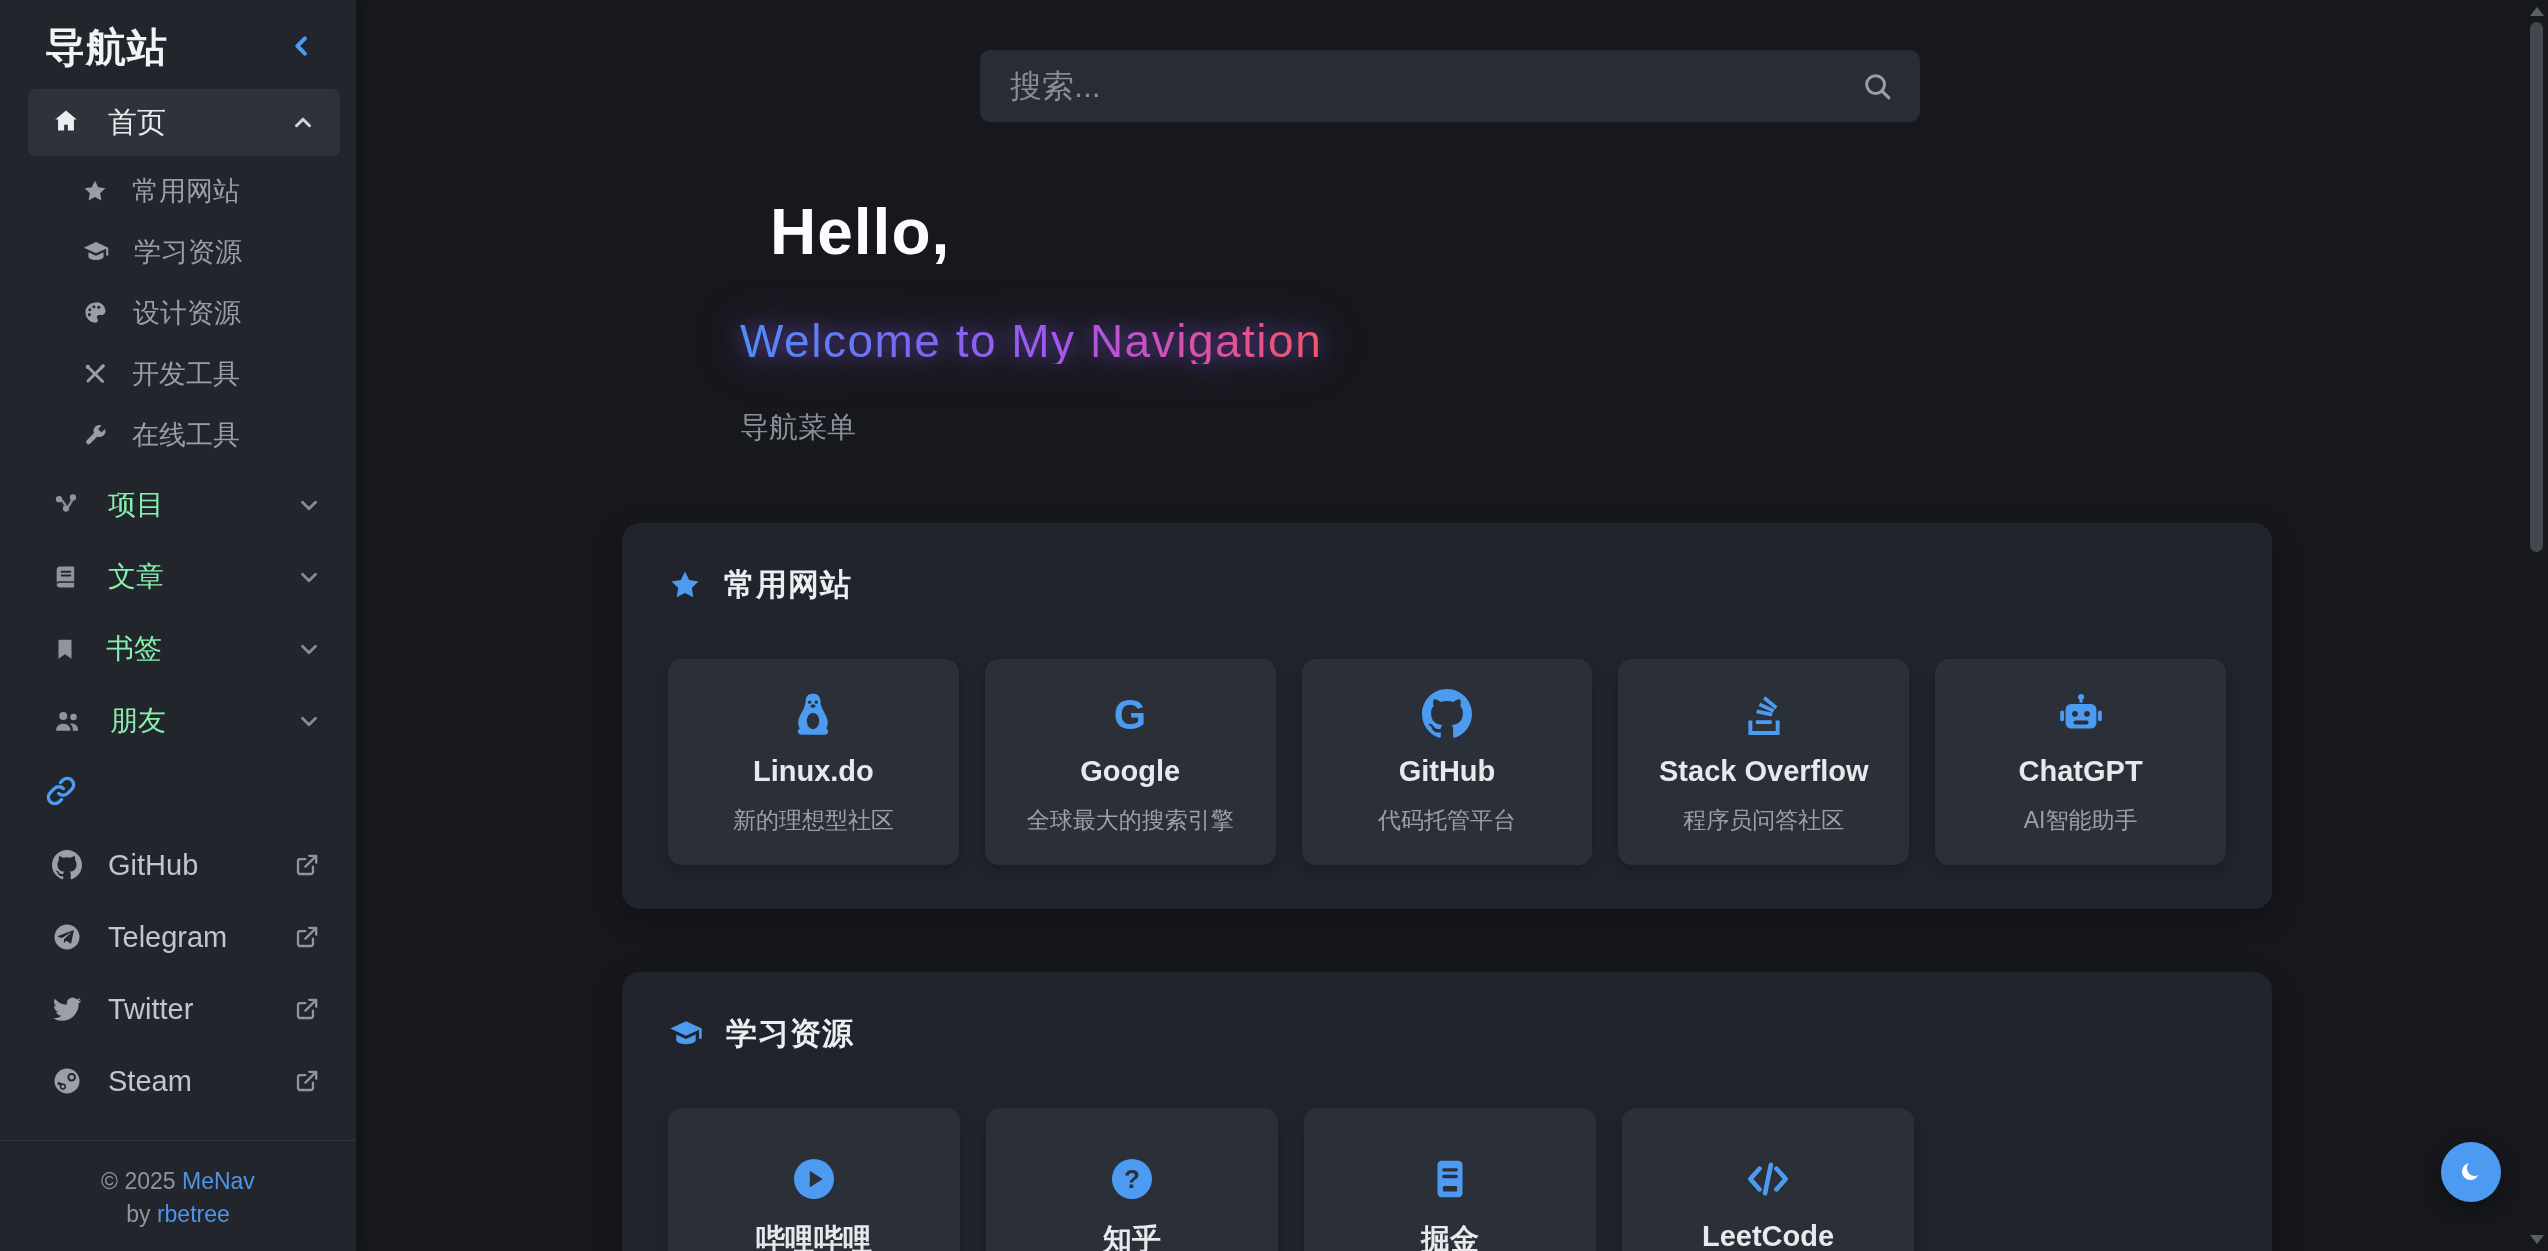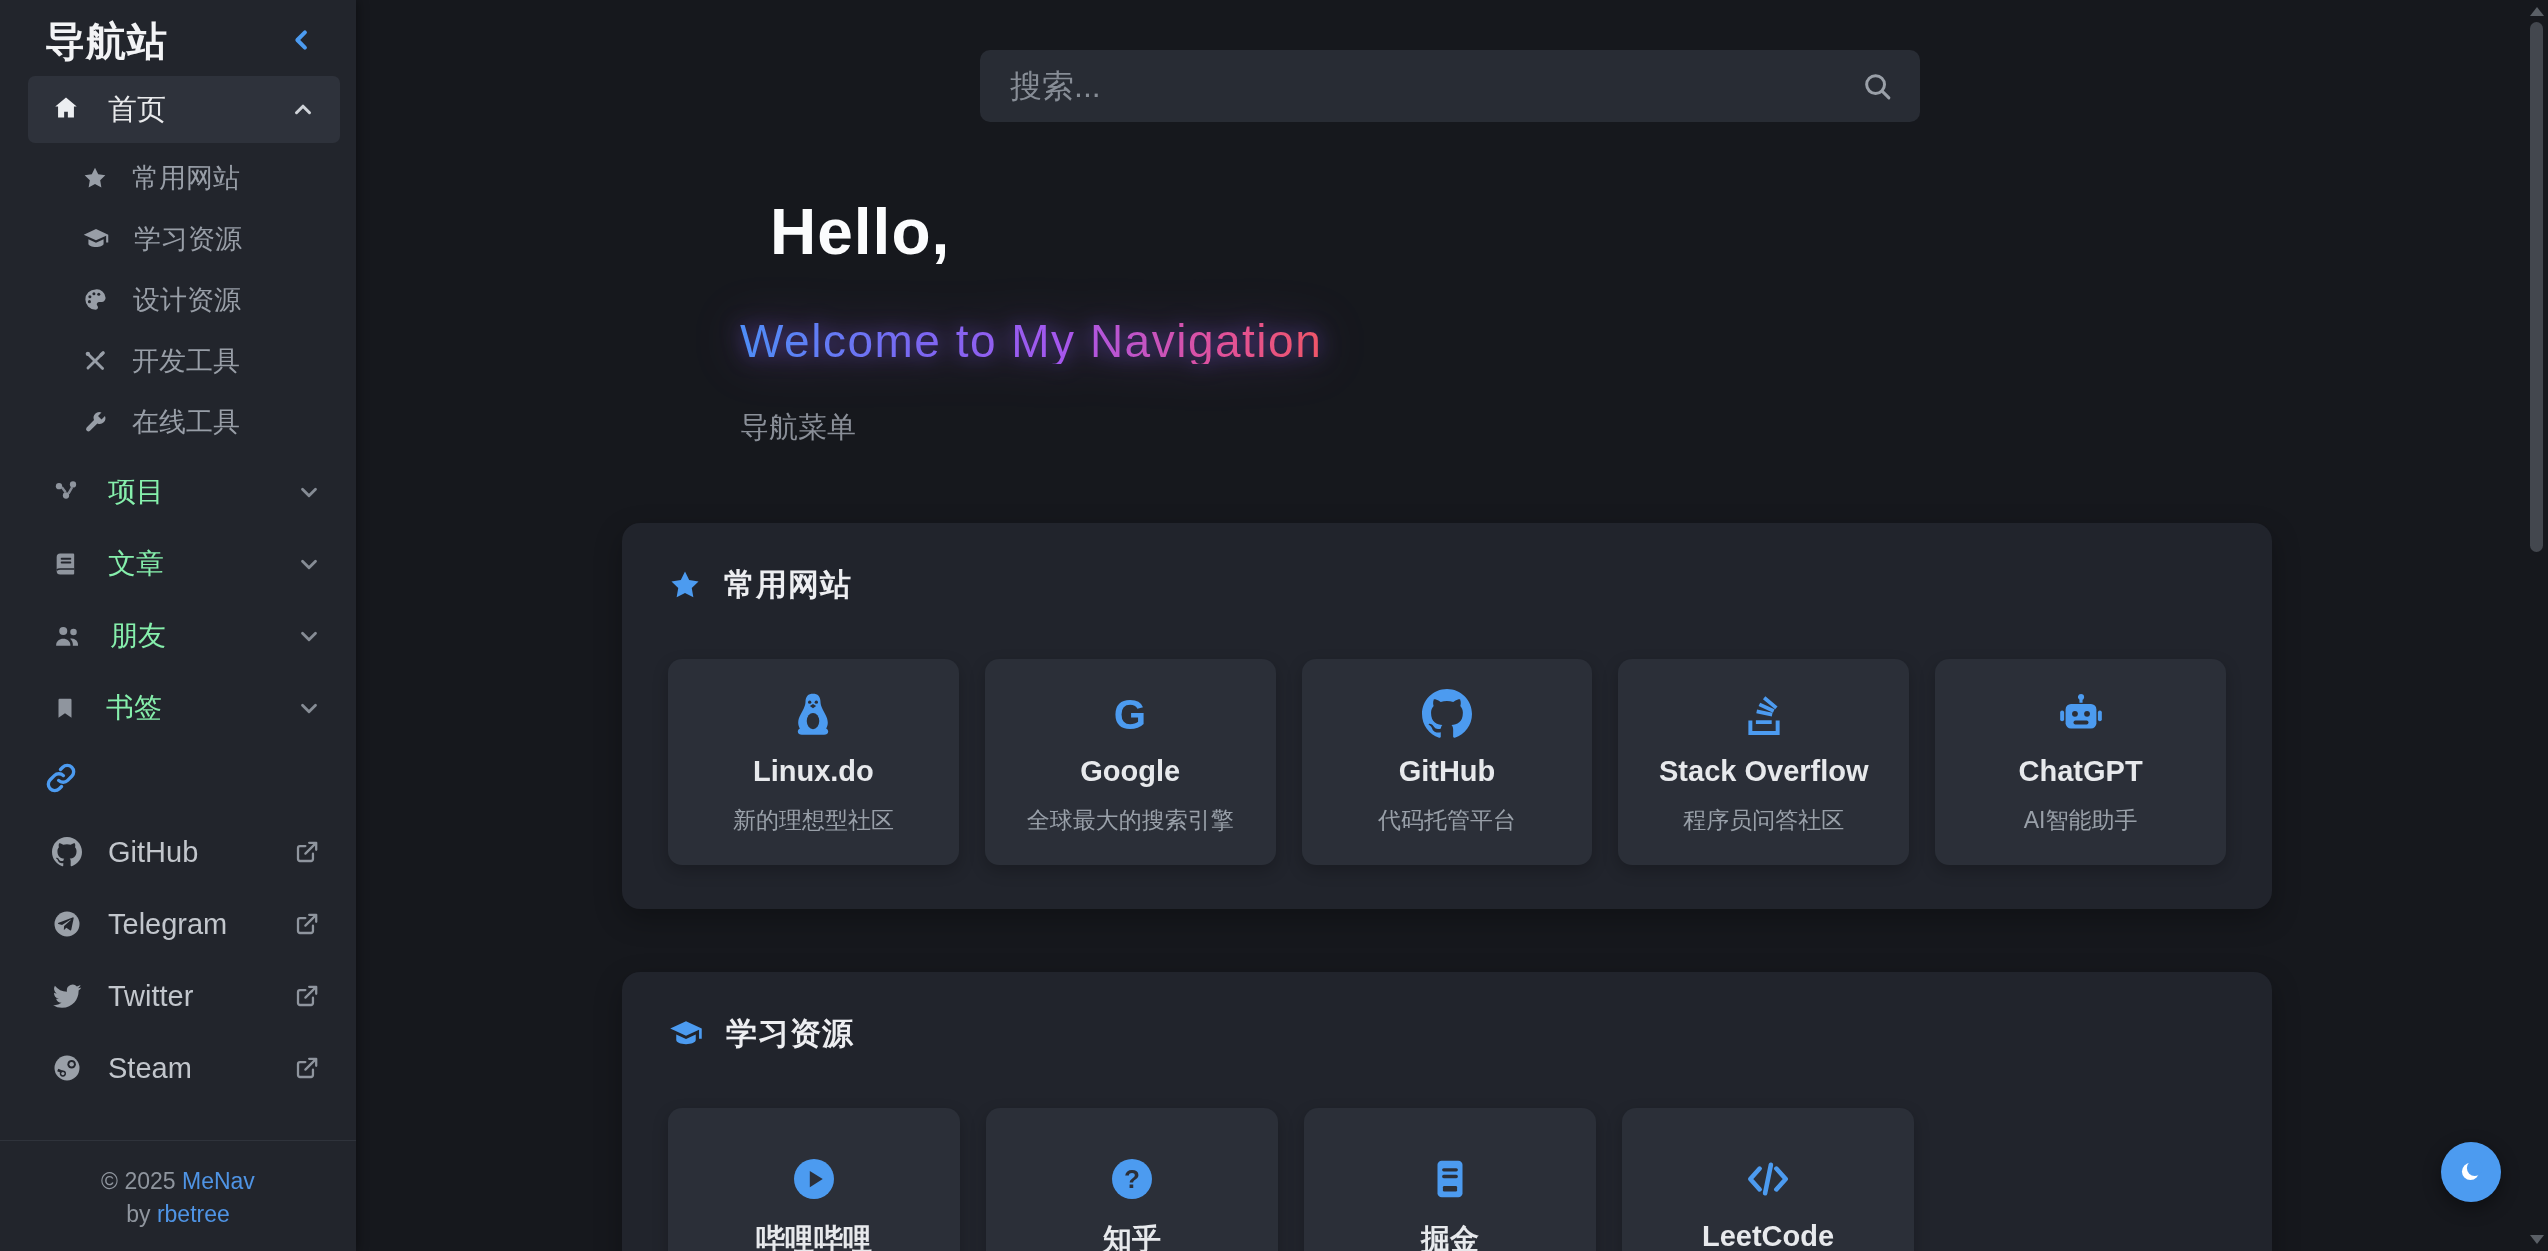--- a/index.html
+++ b/index.html
@@ -4,21 +4,21 @@
 <style>
   * { margin:0; padding:0; box-sizing:border-box; }
   html,body { background:#101216; }
   body { font-family:"Liberation Sans","DejaVu Sans",sans-serif; }
   .app { position:relative; width:2548px; height:1251px; background:#16181d; overflow:hidden; }
 
   
   .sidebar { position:absolute; left:0; top:0; width:356px; height:100%;
              background:#22252c; display:flex; flex-direction:column;
              box-shadow:2px 0 10px rgba(0,0,0,.35); z-index:5; }
-  .sb-header { height:76px; padding:6px 40px 0 45px; display:flex; align-items:center; justify-content:space-between; }
+  .sb-header { height:89px; padding:6px 40px 0 45px; display:flex; align-items:center; justify-content:space-between; }
   .sb-title { font-size:40px; font-weight:bold; color:#f2f3f5; letter-spacing:1px; }
   .collapse-btn { background:none; border:none; cursor:pointer; color:#4c9bf0; display:flex; }
   .sb-nav { flex:1 1 auto; overflow:hidden; }
   .nav-item.active { margin:0 16px 4px 28px; height:67px; background:#2e323b; border-radius:7px;
                      display:flex; align-items:center; padding:0 24px; cursor:pointer; }
   .nav-item.active .nico { color:#eceef1; }
   .nav-item.active .nlabel { margin-left:28px; font-size:29px; color:#e9eaec; }
   .nav-item.active .chev { margin-left:auto; color:#cfd3d8; display:flex; }
   .submenu { margin-bottom:4px; }
   .sub-item { height:61px; display:flex; align-items:center; padding-left:82px; cursor:pointer; color:#989ea7; }
@@ -194,41 +194,41 @@
         </span>
         <span class="nlabel">文章</span>
         <span class="chev">
           <svg width="26" height="26" viewBox="0 0 24 24" fill="none" stroke="currentColor" stroke-width="2.6" stroke-linecap="round" stroke-linejoin="round">
               <polyline points="6,9.5 12,15.5 18,9.5"></polyline>
             </svg>
         </span>
       </div>
       <div class="top-item">
         <span class="nico">
+          <svg width="26" height="26" viewBox="0 0 24 24" fill="currentColor">
+              <path d="M7 3.5h10a1 1 0 011 1V21l-6-4.2L6 21V4.5a1 1 0 011-1z"></path>
+            </svg>
+        </span>
+        <span class="nlabel">书签</span>
+        <span class="chev">
+          <svg width="26" height="26" viewBox="0 0 24 24" fill="none" stroke="currentColor" stroke-width="2.6" stroke-linecap="round" stroke-linejoin="round">
+              <polyline points="6,9.5 12,15.5 18,9.5"></polyline>
+            </svg>
+        </span>
+      </div>
+      <div class="top-item">
+        <span class="nico">
           <svg width="30" height="30" viewBox="0 0 24 24" fill="currentColor">
               <circle cx="9" cy="8" r="3.2"></circle>
               <path d="M3.3 19.2c0-3.1 2.6-5.1 5.7-5.1s5.7 2 5.7 5.1v.6H3.3z"></path>
               <circle cx="17.2" cy="8.7" r="2.6"></circle>
               <path d="M15.8 13.9c2.8.2 5 2.1 5 4.9v1h-4.2c.07-.32.1-.65.1-1 0-1.9-.85-3.6-2.2-4.7.42-.12.85-.2 1.3-.2z"></path>
             </svg>
         </span>
         <span class="nlabel">朋友</span>
-        <span class="chev">
-          <svg width="26" height="26" viewBox="0 0 24 24" fill="none" stroke="currentColor" stroke-width="2.6" stroke-linecap="round" stroke-linejoin="round">
-              <polyline points="6,9.5 12,15.5 18,9.5"></polyline>
-            </svg>
-        </span>
-      </div>
-      <div class="top-item">
-        <span class="nico">
-          <svg width="26" height="26" viewBox="0 0 24 24" fill="currentColor">
-              <path d="M7 3.5h10a1 1 0 011 1V21l-6-4.2L6 21V4.5a1 1 0 011-1z"></path>
-            </svg>
-        </span>
-        <span class="nlabel">书签</span>
         <span class="chev">
           <svg width="26" height="26" viewBox="0 0 24 24" fill="none" stroke="currentColor" stroke-width="2.6" stroke-linecap="round" stroke-linejoin="round">
               <polyline points="6,9.5 12,15.5 18,9.5"></polyline>
             </svg>
         </span>
       </div>
 
       <div class="link-row">
         <span>
           <svg width="32" height="32" viewBox="0 0 24 24" fill="none" stroke="currentColor" stroke-width="2.5" stroke-linecap="round">

